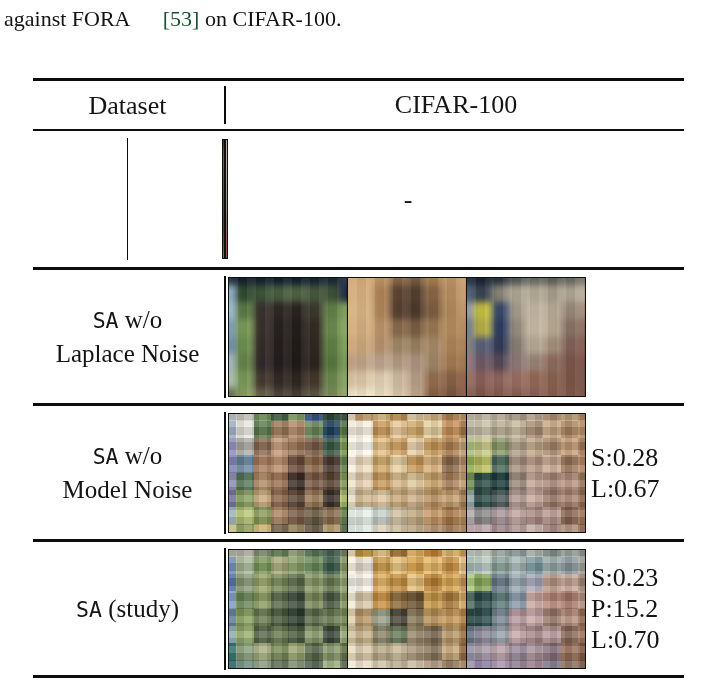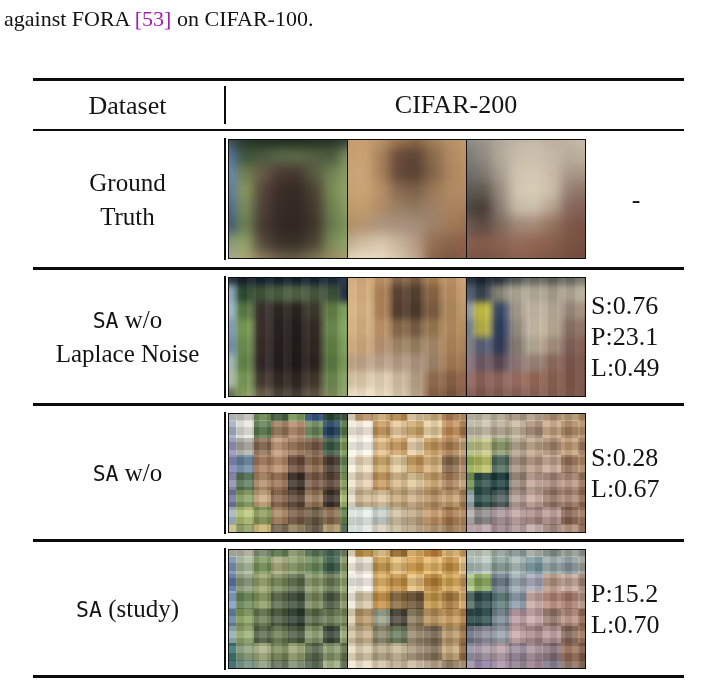--- a/index.html
+++ b/index.html
@@ -48,40 +48,36 @@
   
   .metrics{display:flex;flex-direction:column;justify-content:center;font-size:26px;line-height:31px;padding-left:3px;color:#141414;}
   .metrics.center{align-items:center;padding-left:0;}
   .metrics div:empty{display:none;}
 </style>
 </head>
 <body>
 
 <div class="caption">
   <div class="cap-line2">
-    <span>against FORA </span><span class="cite" style="color: #a21caf;">[53]</span><span> on CIFAR-100.</span>
+    <span>against FORA </span><span class="cite" style="color: #14532d; margin-left: 28px;">[53]</span><span> on CIFAR-100.</span>
   </div>
 </div>
 
 <div class="tbl">
 
   <div class="row hdr">
     <div class="lblcell hdrlbl">Dataset</div>
     <div>
         <div class="vline hv"></div>
       </div>
-    <div class="hdrspan">CIFAR-200</div>
+    <div class="hdrspan">CIFAR-100</div>
   </div>
   <div class="hrule"></div>
 
   <div class="row drow first">
-    <div class="lblcell">
-      <div class="lbl-line"><span class="mono"></span><span>Ground</span></div>
-      <div class="lbl-line">Truth</div>
-    </div>
     <div>
         <div class="vline rv"></div>
       </div>
     <div class="strip">
       <div class="img blur">
           <div class="cells">
             <div style="background: rgb(61, 74, 82);"></div>
             <div style="background: rgb(37, 53, 40);"></div>
             <div style="background: rgb(28, 42, 32);"></div>
             <div style="background: rgb(24, 40, 24);"></div>
@@ -498,31 +494,27 @@
             <div style="background: rgb(126, 86, 76);"></div>
             <div style="background: rgb(132, 92, 80);"></div>
             <div style="background: rgb(136, 96, 84);"></div>
             <div style="background: rgb(138, 98, 86);"></div>
             <div style="background: rgb(134, 94, 80);"></div>
             <div style="background: rgb(126, 88, 74);"></div>
             <div style="background: rgb(118, 78, 66);"></div>
           </div>
         </div>
     </div>
-    <div class="metrics">
-      <div>S:0.76</div>
-      <div>P:23.1</div>
-      <div>L:0.49</div>
-    </div>
   </div>
   <div class="hrule thick"></div>
 
   <div class="row drow">
     <div class="lblcell">
       <div class="lbl-line"><span class="mono">SA</span><span> w/o</span></div>
+      <div class="lbl-line">Model Noise</div>
     </div>
     <div>
         <div class="vline rv"></div>
       </div>
     <div class="strip">
       <div class="img mosaic">
           <div class="cells">
             <div style="background: rgb(184, 192, 200);"></div>
             <div style="background: rgb(216, 216, 208);"></div>
             <div style="background: rgb(122, 154, 96);"></div>
@@ -941,18 +933,19 @@
             <div style="background: rgb(168, 144, 168);"></div>
             <div style="background: rgb(136, 120, 136);"></div>
             <div style="background: rgb(152, 120, 136);"></div>
             <div style="background: rgb(120, 112, 128);"></div>
             <div style="background: rgb(136, 104, 88);"></div>
             <div style="background: rgb(120, 88, 64);"></div>
           </div>
         </div>
     </div>
     <div class="metrics">
+      <div>S:0.23</div>
       <div>P:15.2</div>
       <div>L:0.70</div>
     </div>
   </div>
 
 </div>
 
 </body></html>

